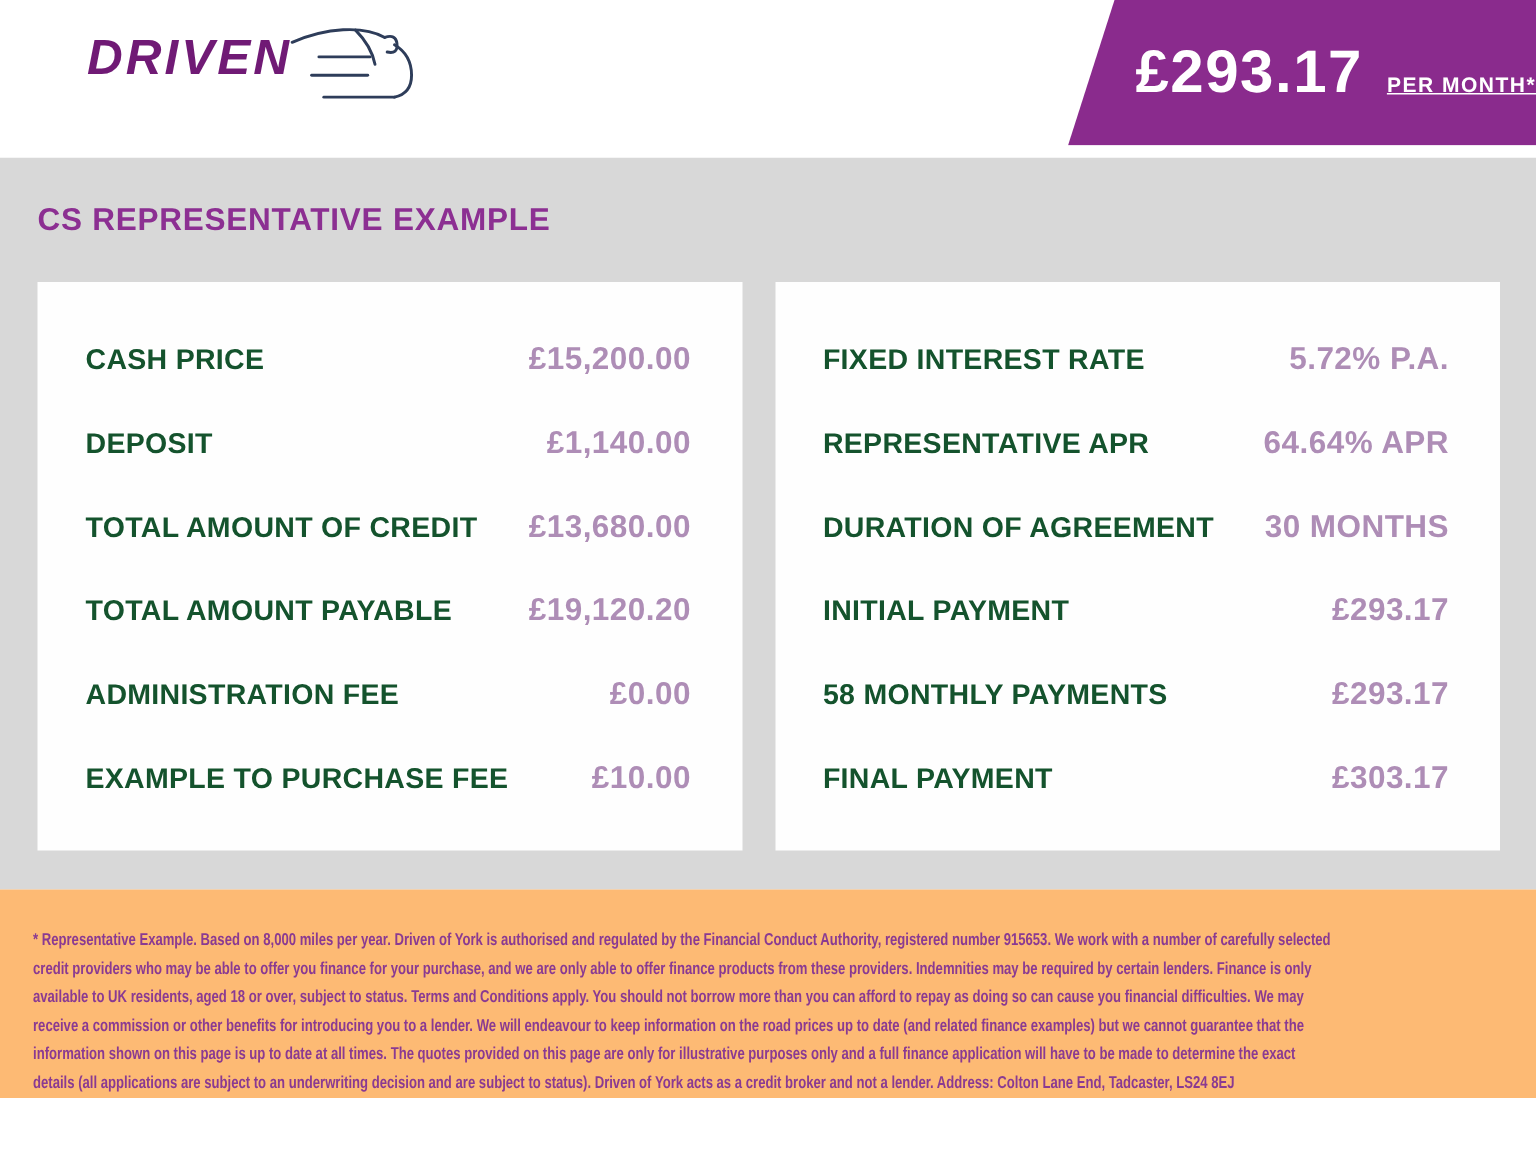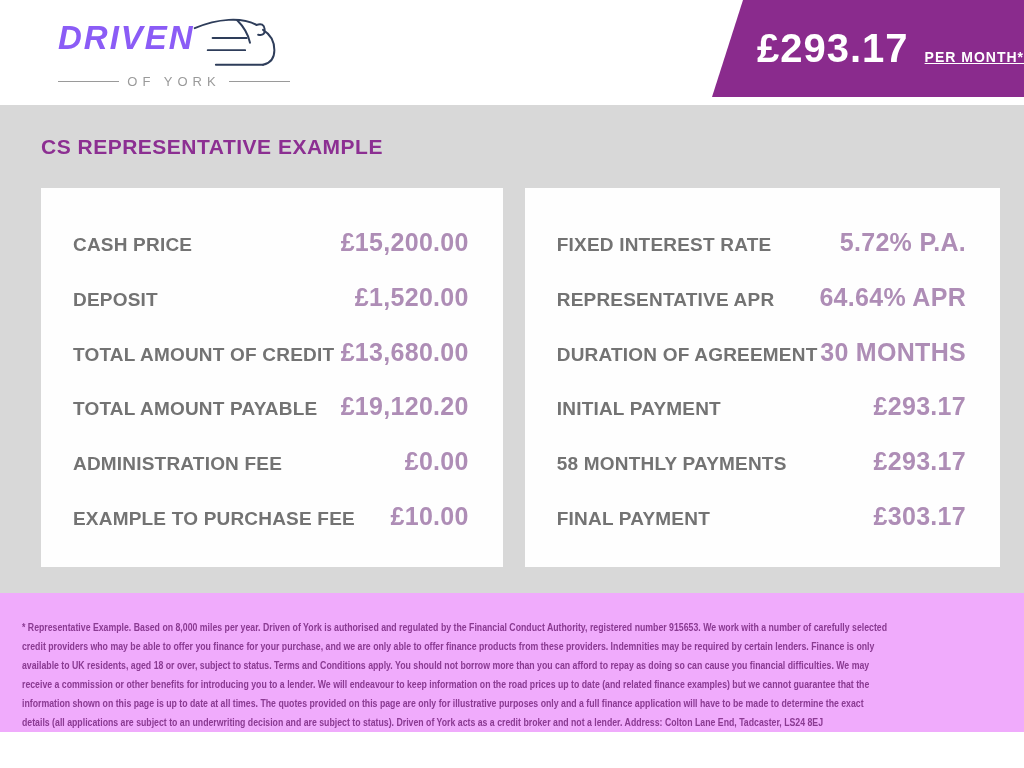--- a/index.html
+++ b/index.html
@@ -25,21 +25,21 @@
   }
   .logo-top {
     display: flex;
     align-items: flex-start;
   }
   .logo-word {
     font-size: 33px;
     font-weight: bold;
     font-style: italic;
     letter-spacing: 2px;
-    color: #8b5cf6;
+    color: #701a75;
     line-height: 1.1;
     white-space: nowrap;
   }
   .logo-car { margin-left: -4px; margin-top: -4px; flex: none; }
   .logo-bottom {
     display: flex;
     align-items: center;
     margin-top: 2px;
     width: 232px;
   }
@@ -86,21 +86,21 @@
     font-weight: bold;
     letter-spacing: 1px;
     white-space: nowrap;
     text-decoration: underline;
   }
 
   
   .main {
     height: 488px;
     background: #d8d8d8;
-    padding: 30px 24px 0 41px;
+    padding: 30px 24px 0 25px;
   }
   .page-heading {
     font-size: 21px;
     font-weight: bold;
     letter-spacing: 0.5px;
     color: #8c2f92;
   }
   .cards {
     display: flex;
     gap: 22px;
@@ -118,34 +118,34 @@
   .card.right { width: 490px; }
   .frow {
     display: flex;
     justify-content: space-between;
     align-items: baseline;
   }
   .frow .flabel {
     font-size: 19px;
     font-weight: bold;
     letter-spacing: 0.2px;
-    color: #737373;
+    color: #14532d;
     white-space: nowrap;
   }
   .frow .fvalue {
-    font-size: 25px;
+    font-size: 21px;
     font-weight: bold;
     letter-spacing: 0.3px;
     color: #ae8db6;
     white-space: nowrap;
   }
 
   
   .footer {
-    background: #f0abfc;
+    background: #fdba74;
     padding: 25px 0 0 22px;
   }
   .footer-line {
     font-size: 11.5px;
     font-weight: bold;
     color: #8a3a92;
     line-height: 19px;
     white-space: nowrap;
     transform: scaleX(0.76);
     transform-origin: left center;
@@ -165,25 +165,20 @@
             <path d="M56 5 C64 13 70 23 72 33"></path>
             <path d="M80 11 q9 -3 10 5 q1 9 -8 7"></path>
             <path d="M88 17 C98 23 102 32 102 42 C102 52 97 58 88 60"></path>
             <path d="M26 27 H68"></path>
             <path d="M20 42 H66"></path>
             <path d="M30 60 H88"></path>
           </g>
         </svg>
       </span>
     </div>
-    <div class="logo-bottom">
-      <span class="logo-rule"></span>
-      <span class="logo-sub">OF YORK</span>
-      <span class="logo-rule"></span>
-    </div>
   </div>
 
   <div class="banner">
     <div class="banner-inner">
       <span class="banner-price">£293.17</span>
       <span class="banner-suffix">PER MONTH*</span>
     </div>
   </div>
 </div>
 
@@ -192,21 +187,21 @@
 
   <div class="cards">
 
     <div class="card left">
       <div class="frow">
         <span class="flabel">CASH PRICE</span>
         <span class="fvalue">£15,200.00</span>
       </div>
       <div class="frow">
         <span class="flabel">DEPOSIT</span>
-        <span class="fvalue">£1,520.00</span>
+        <span class="fvalue">£1,140.00</span>
       </div>
       <div class="frow">
         <span class="flabel">TOTAL AMOUNT OF CREDIT</span>
         <span class="fvalue">£13,680.00</span>
       </div>
       <div class="frow">
         <span class="flabel">TOTAL AMOUNT PAYABLE</span>
         <span class="fvalue">£19,120.20</span>
       </div>
       <div class="frow">

